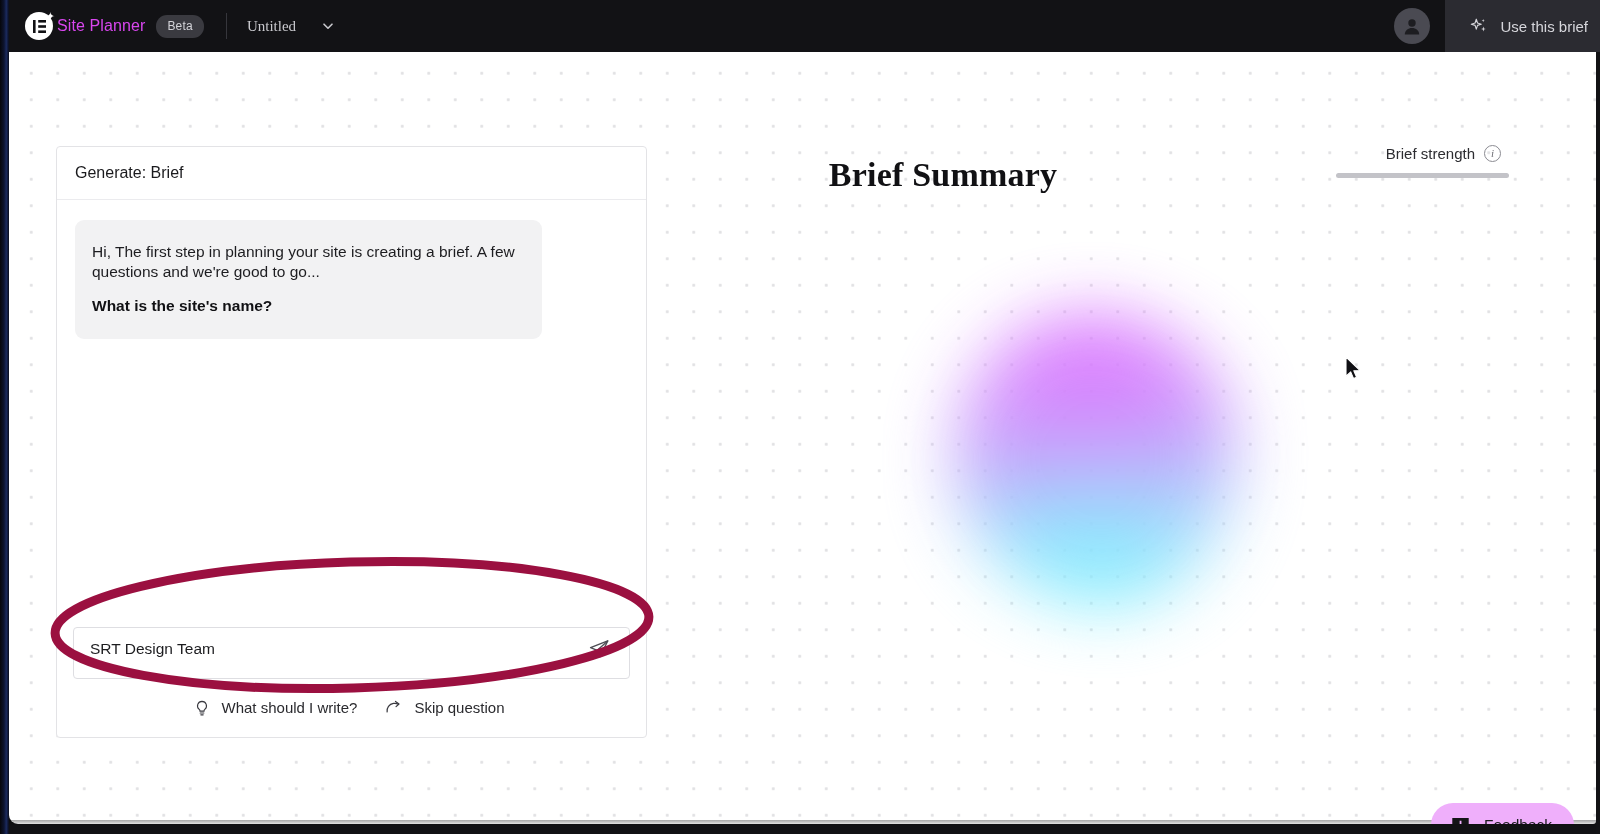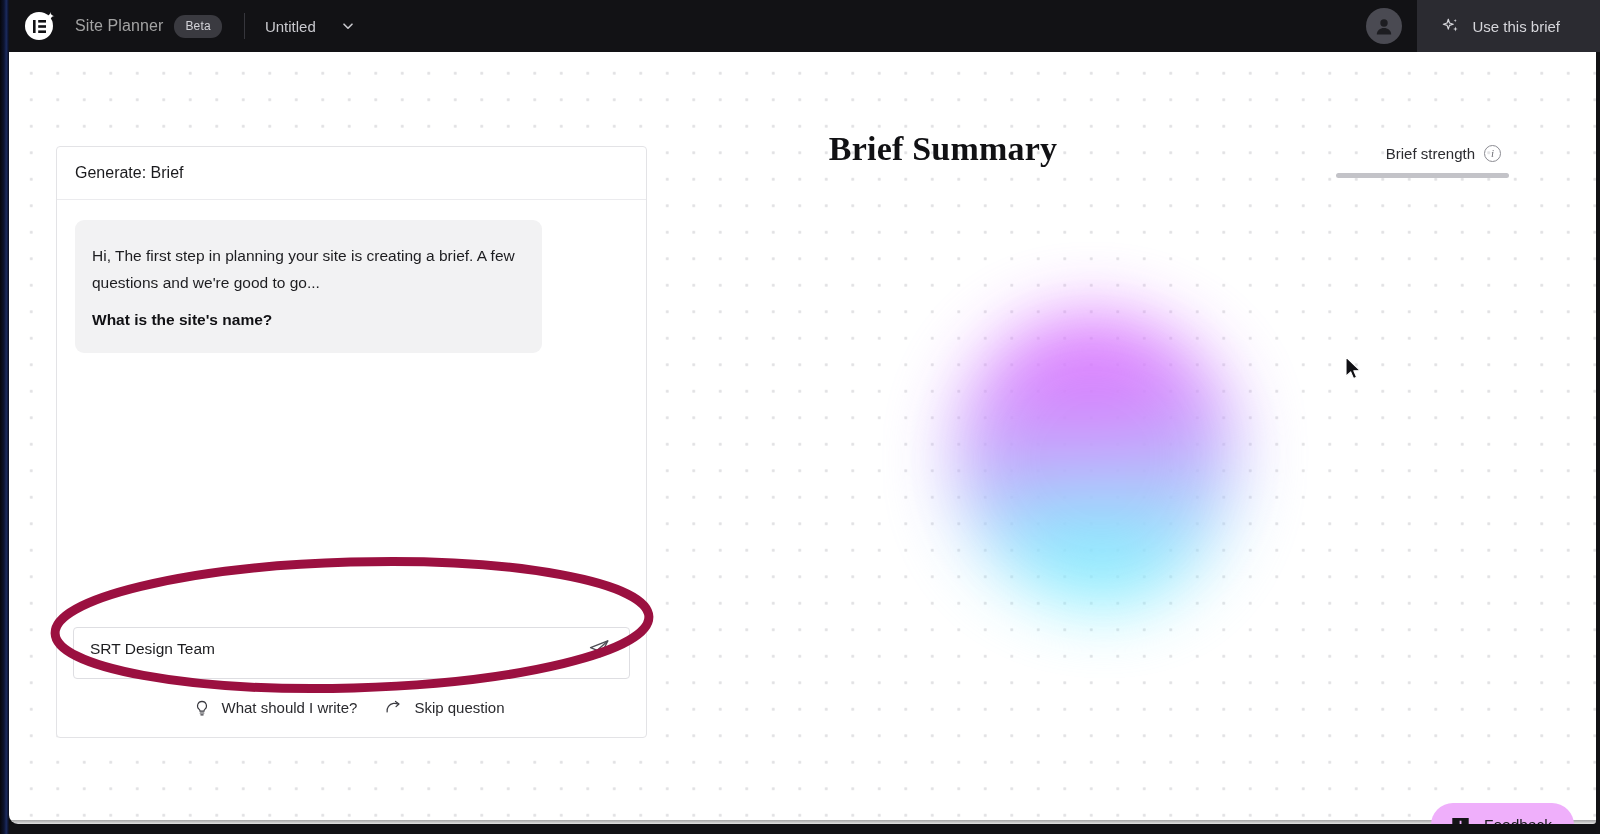--- a/index.html
+++ b/index.html
@@ -64,23 +64,23 @@
   }
   .logo-spark {
     position: absolute;
     right: -1px; top: 0px;
     color: #ffffff;
     font-size: 11px;
     line-height: 11px;
     font-family: "DejaVu Sans", sans-serif;
   }
   #brand-name {
-    color: #a3a3a3;
+    color: #d946ef;
     font-size: 16px;
-    margin-left: 21px;
+    margin-left: 3px;
     letter-spacing: .1px;
   }
   #beta-badge {
     margin-left: 11px;
     background: #3a3a40;
     color: #d3d3d8;
     font-size: 12px;
     padding: 4px 11px 5px 11px;
     border-radius: 11px;
     letter-spacing: .2px;
@@ -88,20 +88,21 @@
   .vsep {
     width: 1px; height: 26px;
     background: #36363c;
     margin: 0 20px 0 22px;
   }
   #doc-title-group {
     display: flex;
     align-items: center;
     gap: 25px;
     cursor: pointer;
+    font-family: Liberation Serif, serif;
   }
   #doc-title {
     color: #c9c9ce;
     font-size: 15px;
   }
   .chev {
     display: block;
   }
   #topbar-right {
     margin-left: auto;
@@ -115,21 +116,21 @@
     background: #4a4a52;
     display: flex; align-items: center; justify-content: center;
     margin-right: 15px;
   }
   #use-brief-btn {
     height: 52px;
     background: #2b2b31;
     display: flex;
     align-items: center;
     gap: 11px;
-    padding: 0 40px 0 24px;
+    padding: 0 12px 0 24px;
     cursor: pointer;
   }
   #use-brief-label {
     color: #d6d6db;
     font-size: 15px;
   }
 
   
   #canvas {
     position: absolute;
@@ -170,21 +171,21 @@
       radial-gradient(ellipse 75% 55% at 50% 12%, rgba(216,110,255,.95) 0%, rgba(216,110,255,0) 72%),
       radial-gradient(ellipse 70% 55% at 46% 92%, rgba(120,238,255,.92) 0%, rgba(120,238,255,0) 72%),
       linear-gradient(175deg, #e07dff 0%, #c49cfb 42%, #9fd4fb 72%, #8df1fb 100%);
     filter: blur(34px);
     opacity: .92;
   }
 
   
   #brief-title {
     position: absolute;
-    left: 804px; top: 78px;
+    left: 804px; top: 104px;
     width: 260px;
     text-align: center;
     font-family: "Liberation Serif", "DejaVu Serif", serif;
     font-weight: bold;
     font-size: 34px;
     color: #111114;
     letter-spacing: .2px;
   }
 
   
@@ -260,21 +261,21 @@
     padding: 20px 18px 0 18px;
   }
   #bubble {
     width: 467px;
     background: #f2f2f3;
     border-radius: 9px;
     padding: 22px 26px 24px 17px;
   }
   #bubble-intro {
     font-size: 15.5px;
-    line-height: 27px;
+    line-height: 20px;
     color: #1d1d20;
   }
   #bubble-question {
     margin-top: 15px;
     font-size: 15.5px;
     font-weight: bold;
     color: #111114;
   }
 
   

